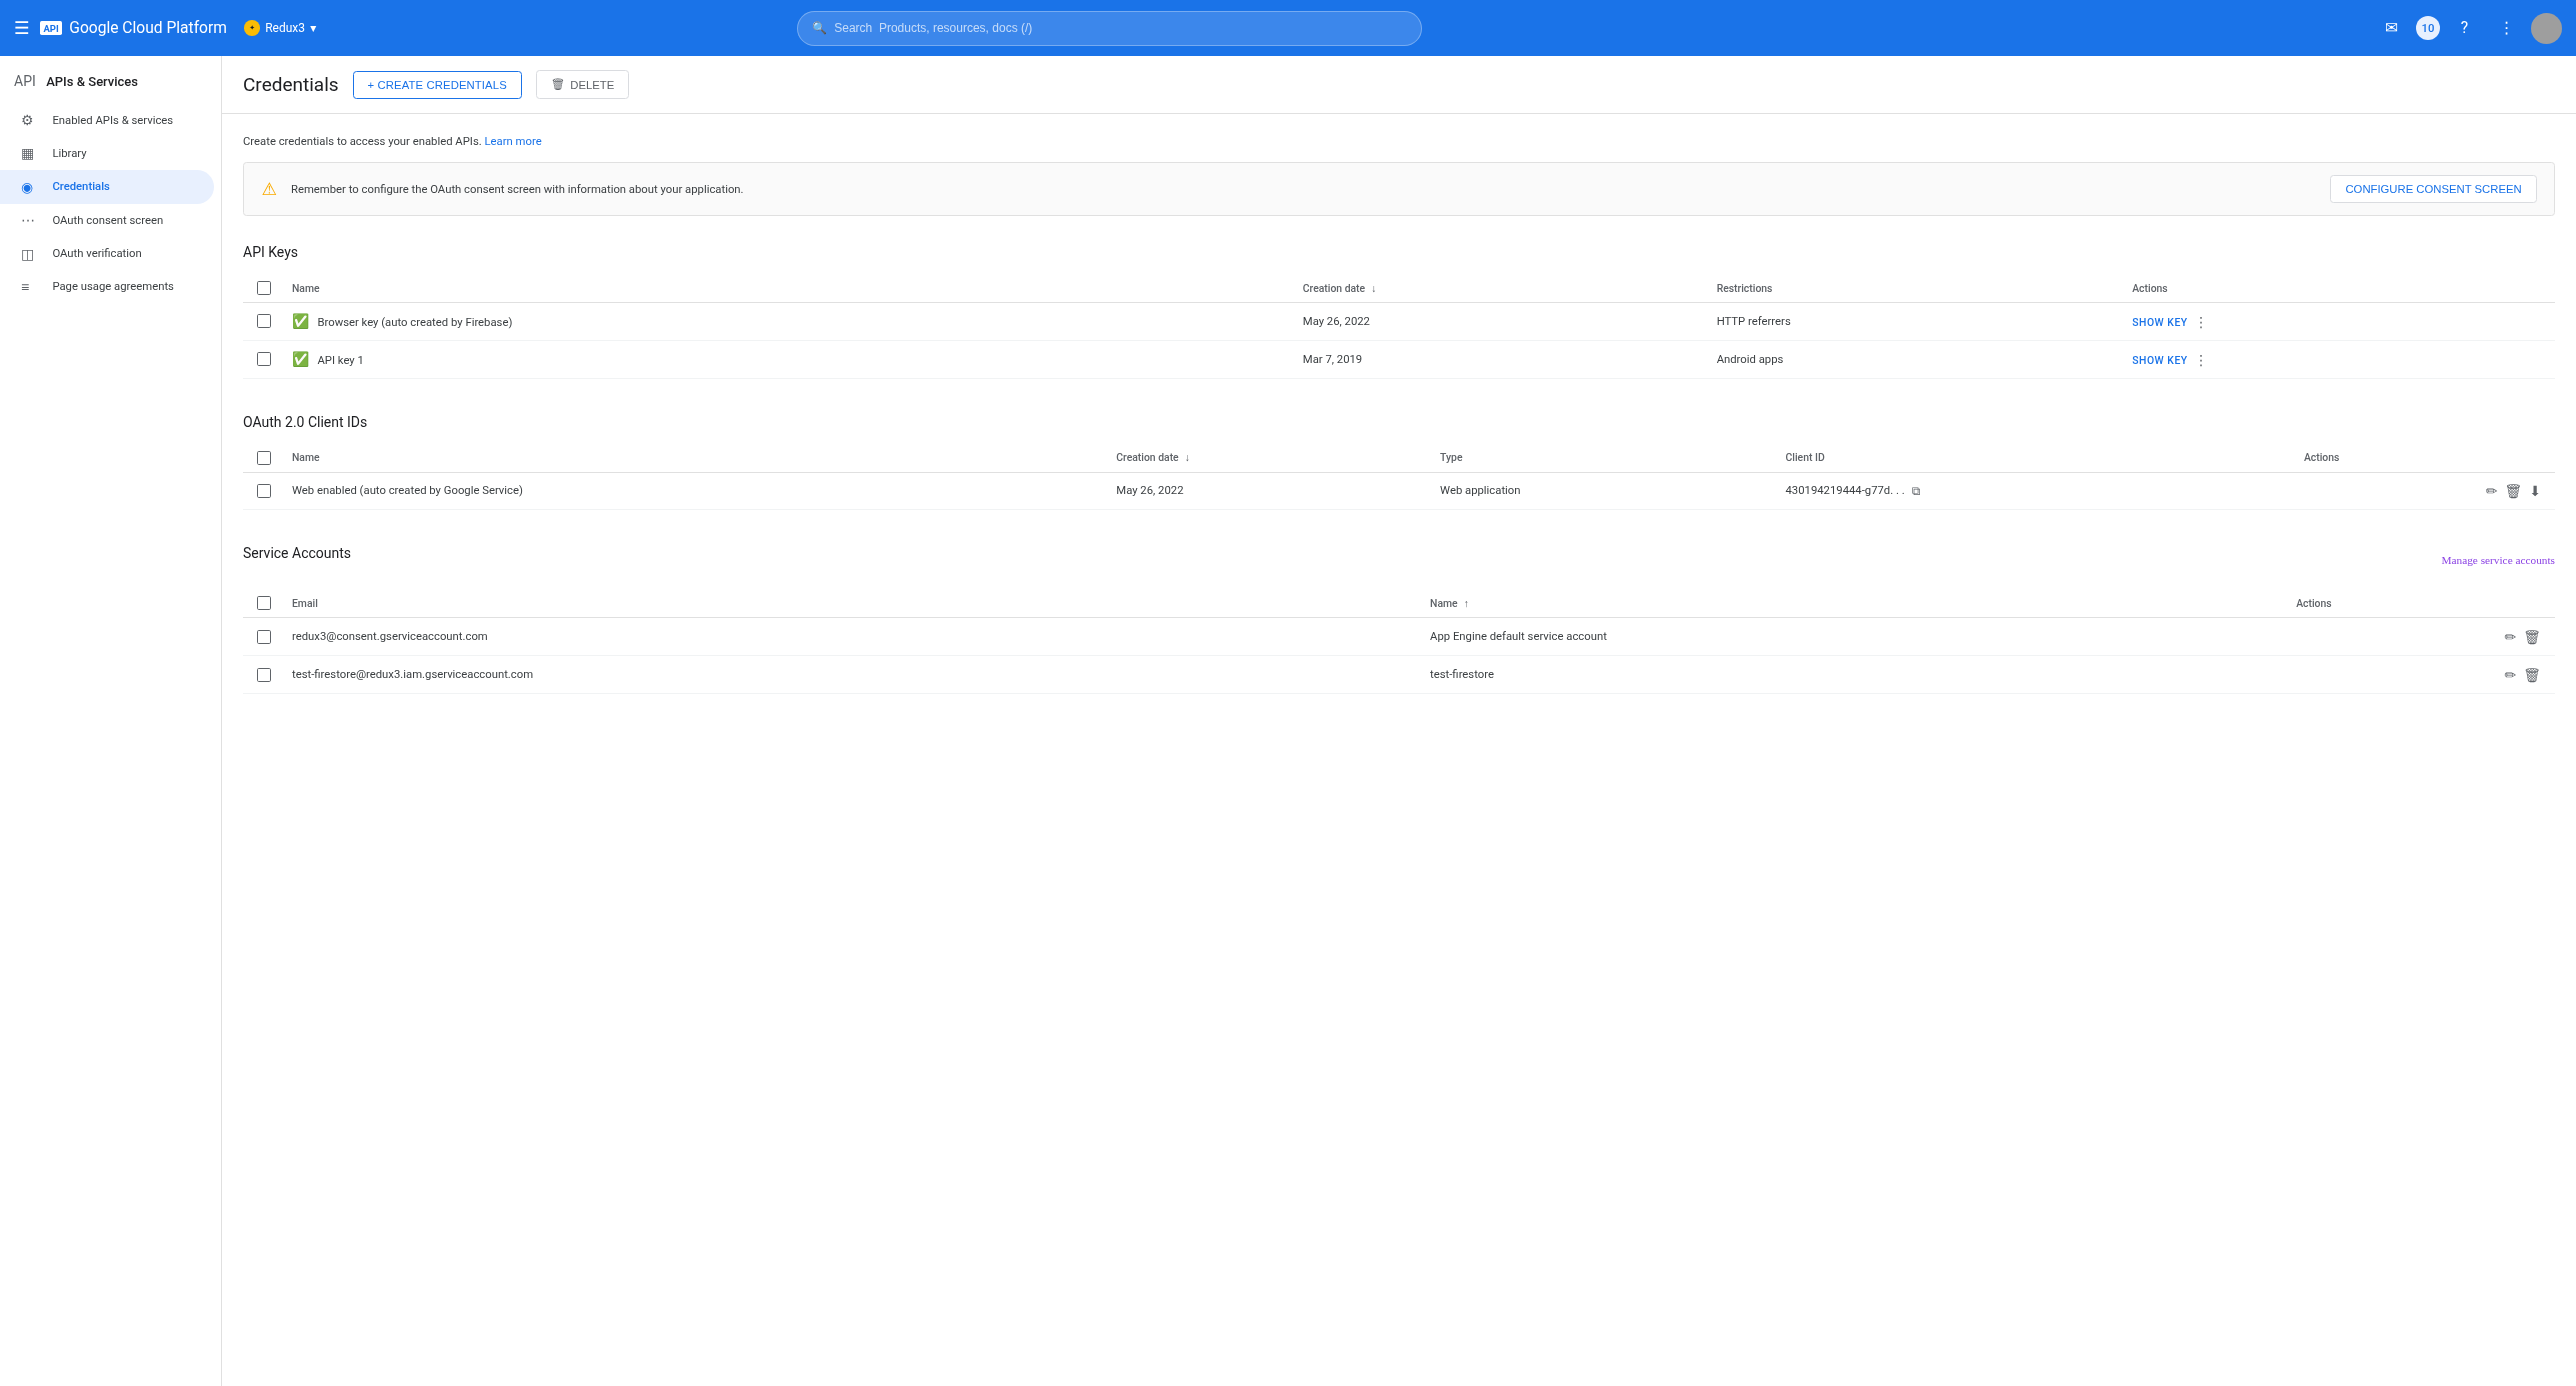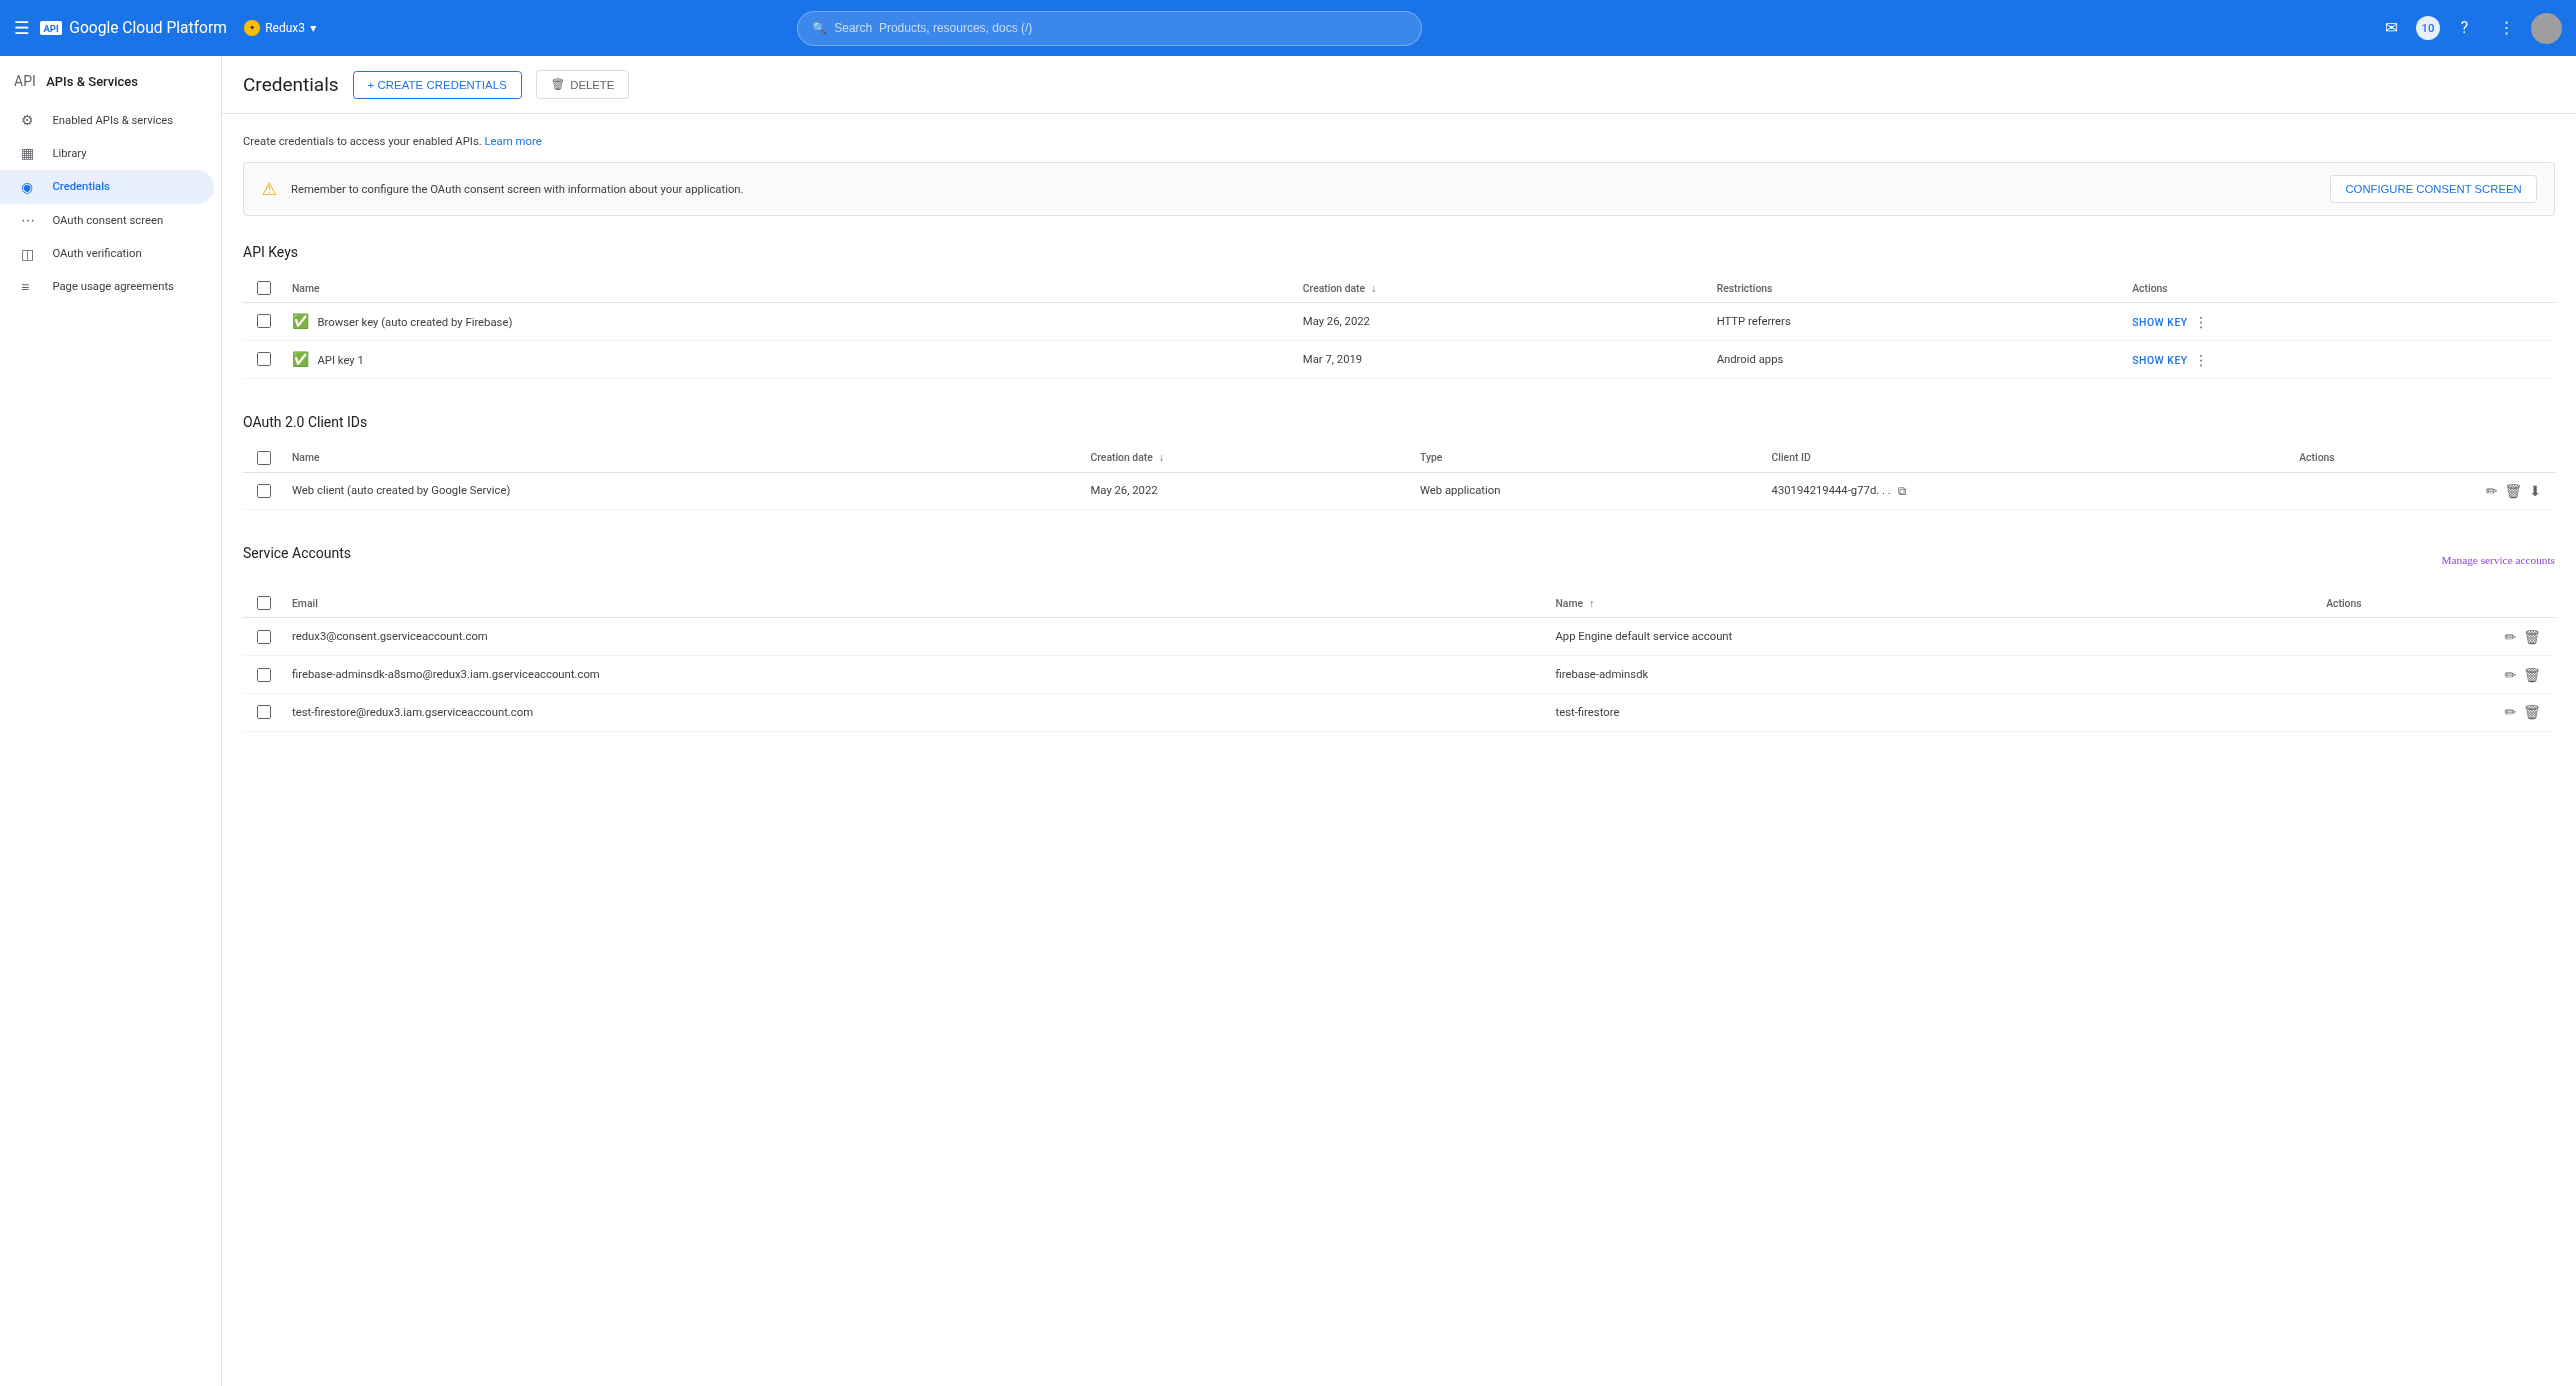--- a/index.html
+++ b/index.html
@@ -380,21 +380,21 @@
               <th><span>Type</span></th>
               <th><span>Client ID</span></th>
               <th class="actions-col"><span>Actions</span></th>
             </tr>
           </thead>
           <tbody>
             <tr>
               <td class="checkbox-col">
                 <div class="check-box"></div>
               </td>
-              <td>Web client (auto created by Google Service)</td>
+              <td>Web enabled (auto created by Google Service)</td>
               <td>May 26, 2022</td>
               <td>Web application</td>
               <td>
                 <div class="client-id-cell">
                   <span>430194219444-g77d. . .</span>
                   <span class="copy-icon">⧉</span>
                 </div>
               </td>
               <td class="actions-col">
                 <div class="action-icons">
@@ -438,33 +438,20 @@
                 <div class="action-icons">
                   <span class="action-icon">✏</span>
                   <span class="action-icon">🗑</span>
                 </div>
               </td>
             </tr>
             <tr>
               <td class="checkbox-col">
                 <div class="check-box"></div>
               </td>
-              <td>firebase-adminsdk-a8smo@redux3.iam.gserviceaccount.com</td>
-              <td>firebase-adminsdk</td>
-              <td class="actions-col">
-                <div class="action-icons">
-                  <span class="action-icon">✏</span>
-                  <span class="action-icon">🗑</span>
-                </div>
-              </td>
-            </tr>
-            <tr>
-              <td class="checkbox-col">
-                <div class="check-box"></div>
-              </td>
               <td>test-firestore@redux3.iam.gserviceaccount.com</td>
               <td>test-firestore</td>
               <td class="actions-col">
                 <div class="action-icons">
                   <span class="action-icon">✏</span>
                   <span class="action-icon">🗑</span>
                 </div>
               </td>
             </tr>
           </tbody>

